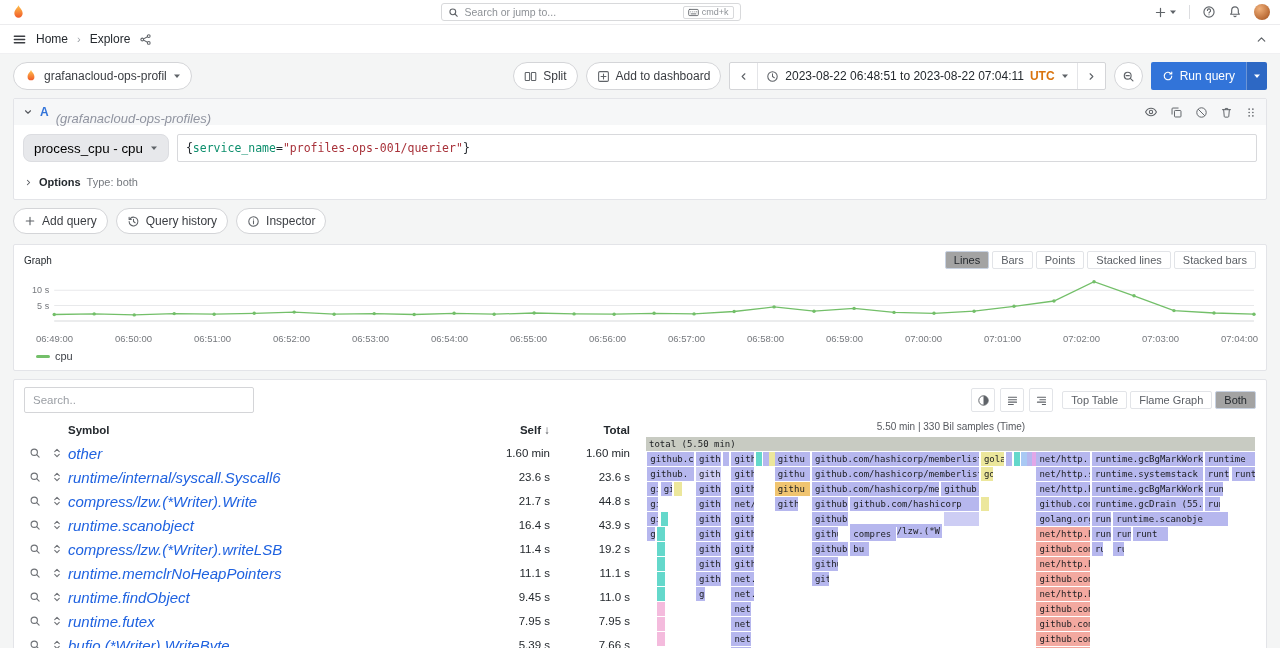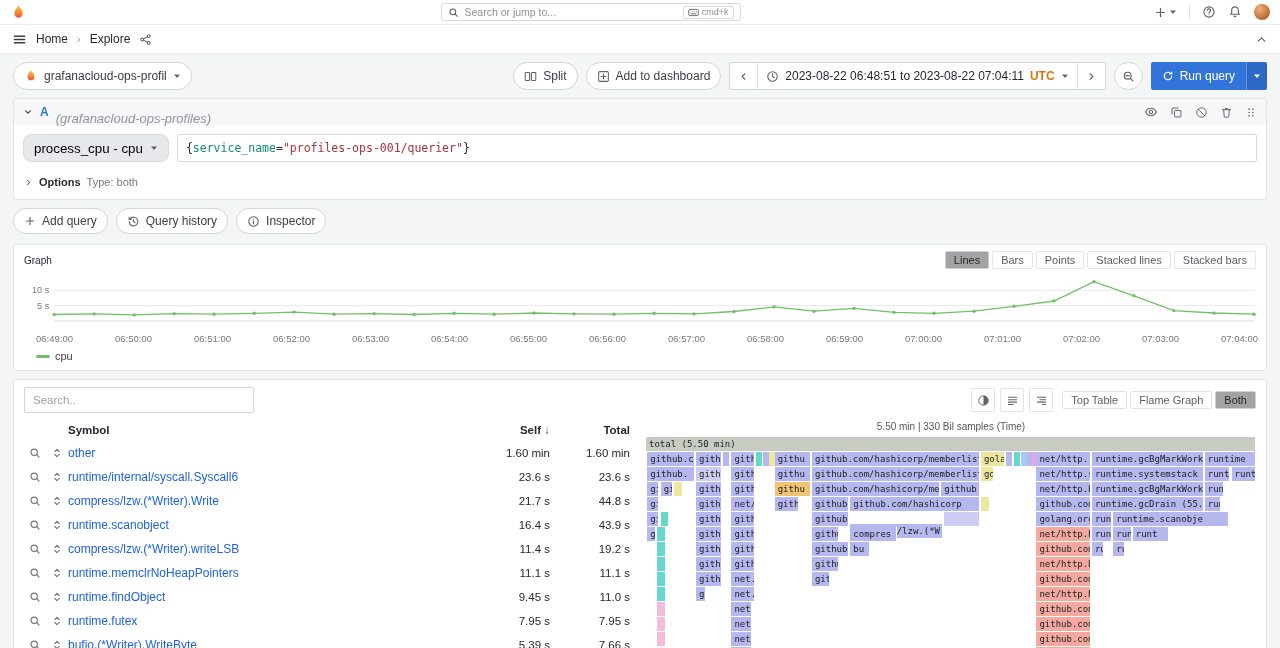--- a/index.html
+++ b/index.html
@@ -82,21 +82,21 @@
   .iconbtn { display:inline-flex; align-items:center; justify-content:center; width:24px; height:24px; border:1px solid #e2e4e8; border-radius:2px; background:#fff; cursor:pointer; }
   .f-content { display:flex; gap:10px; padding:0 10px; }
   .f-table { width:612px; flex:none; }
   .t-head { display:flex; height:22px; align-items:center; font-weight:700; font-size:11.5px; color:#24292e; }
   .t-spacer { width:44px; flex:none; }
   .t-sym-h { flex:1; }
   .t-self-h { width:70px; text-align:right; cursor:pointer; }
   .t-total-h { width:86px; text-align:right; padding-right:6px; cursor:pointer; }
   .t-row { display:flex; height:24px; align-items:center; }
   .t-icon { width:22px; display:flex; justify-content:center; color:#6e7176; cursor:pointer; }
-  .t-symbol { flex:1; color:#1f62e0; font-size:12px; white-space:nowrap; overflow:hidden; cursor:pointer; }
+  .t-symbol { flex:1; color:#1f62e0; font-size:15px; white-space:nowrap; overflow:hidden; cursor:pointer;font-style:italic; }
   .t-self { width:70px; text-align:right; font-size:11.5px; }
   .t-total { width:86px; text-align:right; font-size:11.5px; padding-right:6px; }
   .sort-arrow { font-weight:400; color:#44474d; }
 
   .f-right { flex:1; display:flex; flex-direction:column; min-width:0; }
   .f-summary { text-align:center; font-size:10px; color:#55585e; padding:2px 0 5px; }
   .f-graph { position:relative; flex:1; overflow:hidden; height:218px; }
   .f-node { position:absolute; height:14px; line-height:14px; font-family:"DejaVu Sans Mono", monospace; font-size:9px; color:#1a1c1f; padding:0 3px; overflow:hidden; white-space:nowrap; border-right:1px solid #fff; cursor:pointer; }
 </style>
 </head>

